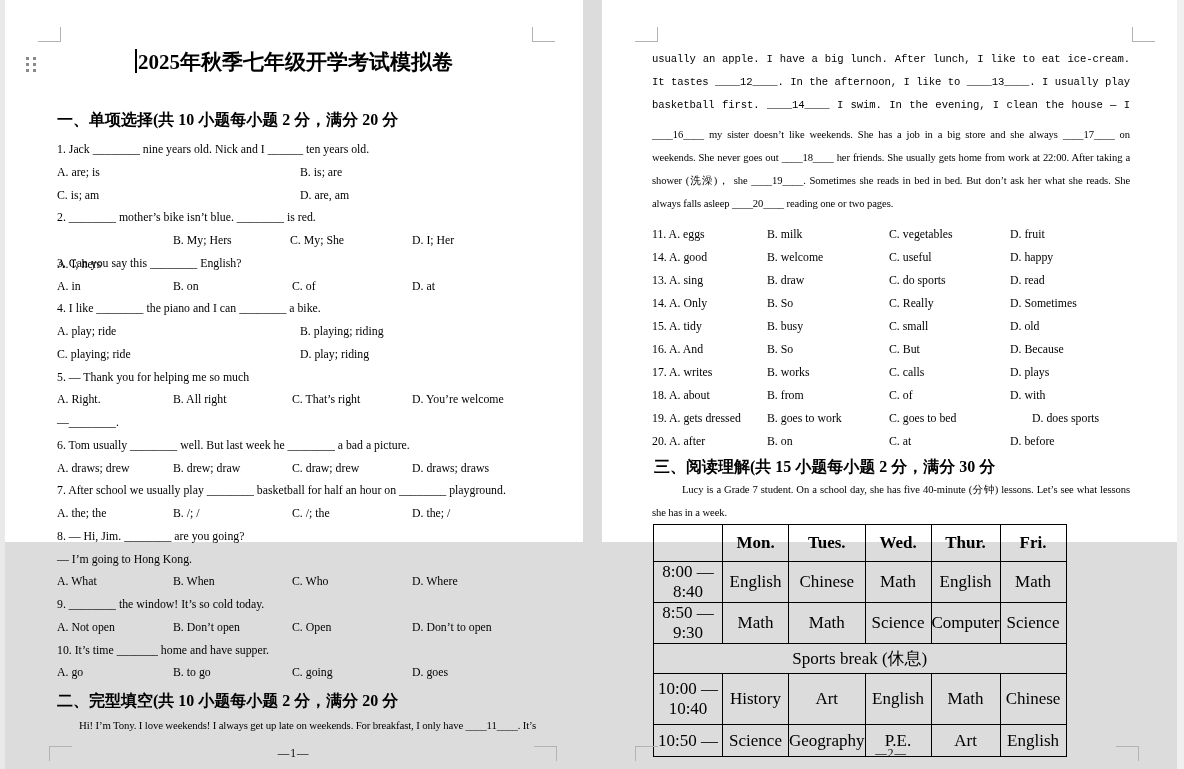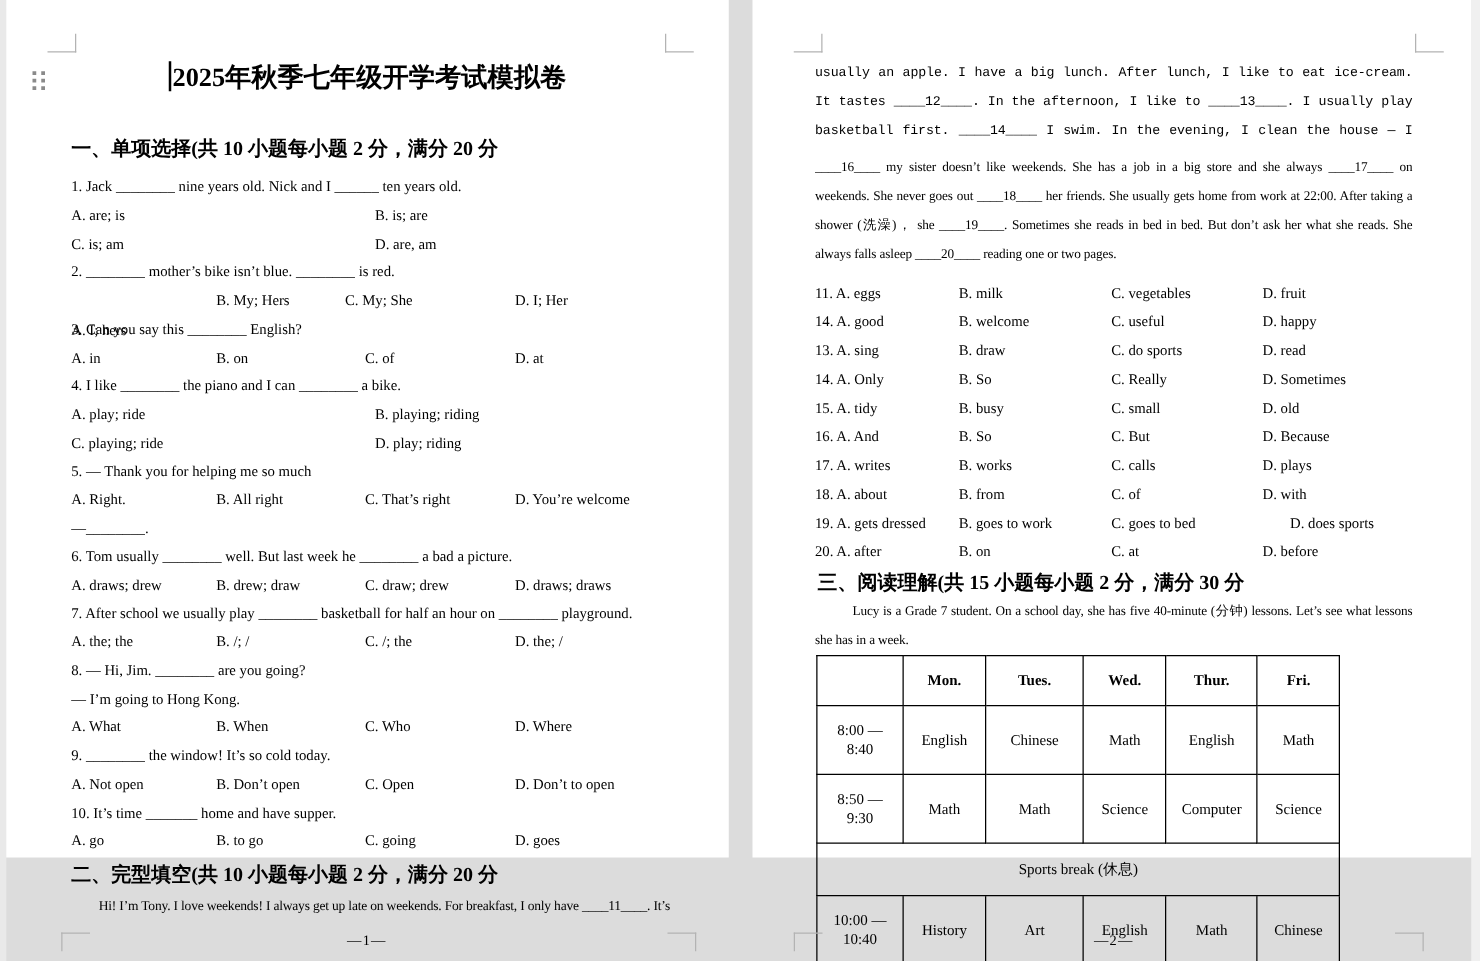--- a/index.html
+++ b/index.html
@@ -1,17 +1,17 @@
 <!DOCTYPE html>
 <html><head>
 <meta charset="utf-8">
 <style>
   html,body{margin:0;padding:0;background:#dcdcdc;width:1184px;height:769px;overflow:hidden;
     font-family:"Liberation Serif","DejaVu Serif",serif;color:#000;}
-  .page{position:absolute;top:0;height:686px;background:#fff;}
+  .page{position:absolute;top:0;height:542px;background:#fff;}
   #page1{left:5px;width:578px;}
   #page2{left:602px;width:575px;}
   .edge{position:absolute;top:0;height:769px;}
   #edgeL{left:0;width:5px;background:#e9e9e9;}
   #edgeR{right:0;width:7px;background:#f0f0f0;}
   
   .mark{position:absolute;width:22px;height:14px;border:0 solid #b3b3b3;}
   .mk-tl{border-right-width:1px;border-bottom-width:1px;}
   .mk-tr{border-left-width:1px;border-bottom-width:1px;}
   .mk-bl{border-left-width:1px;border-top-width:1px;}
@@ -38,21 +38,21 @@
     text-align:justify;overflow:hidden;}
   #cloze1{margin-top:48px;height:69px;font-family:Liberation Mono, monospace;}
   #cloze2{margin-top:6px;height:92px;}
   #p2-options{margin-left:50px;width:478px;margin-top:8px;}
   #reading-intro{height:46px;text-indent:30px;}
   .tony{margin-left:52px;width:510px;margin-top:2px;font-size:10.8px;line-height:23px;
     letter-spacing:-0.15px;text-indent:22px;white-space:nowrap;}
   
   table.tt{border-collapse:collapse;margin-left:51px;table-layout:fixed;}
   .tt td,.tt th{border:1px solid #000;text-align:center;vertical-align:middle;
-    font-size:12px;font-weight:normal;padding:12px;}
+    font-size:17px;font-weight:normal;padding:0;}
   .tt th{font-weight:bold;}
   .tt .time{white-space:pre-line;}
   .tr-hdr{height:37px;}.tr-a{height:29px;}.tr-b{height:29px;}
   .tr-span{height:30px;}.tr-tall{height:51px;}.tr-last{height:32px;}
   
   .pagenum{position:absolute;top:747px;left:36px;width:505px;text-align:center;
     font-size:11.5px;letter-spacing:1px;}
   #page2 .pagenum{left:50px;width:478px;}
 </style>
 </head>
@@ -87,21 +87,21 @@
         <span class="opt" style="left: 243px;">B. is; are</span>
       </div>
       <div class="tline optrow">
         <span class="opt" style="left: 0px;">C. is; am</span>
         <span class="opt" style="left: 243px;">D. are, am</span>
       </div>
       <div class="tline">2. ________ mother’s bike isn’t blue. ________ is red.</div>
       <div class="tline optrow">
         <span class="opt" style="left: 0px; margin-top: 24px;">A. I; hers</span>
         <span class="opt" style="left: 116px;">B. My; Hers</span>
-        <span class="opt" style="left: 219px;">C. My; She</span>
+        <span class="opt" style="left: 233px;">C. My; She</span>
         <span class="opt" style="left: 355px;">D. I; Her</span>
       </div>
       <div class="tline">3. Can you say this ________ English?</div>
       <div class="tline optrow">
         <span class="opt" style="left: 0px;">A. in</span>
         <span class="opt" style="left: 116px;">B. on</span>
         <span class="opt" style="left: 235px;">C. of</span>
         <span class="opt" style="left: 355px;">D. at</span>
       </div>
       <div class="tline">4. I like ________ the piano and I can ________ a bike.</div>

